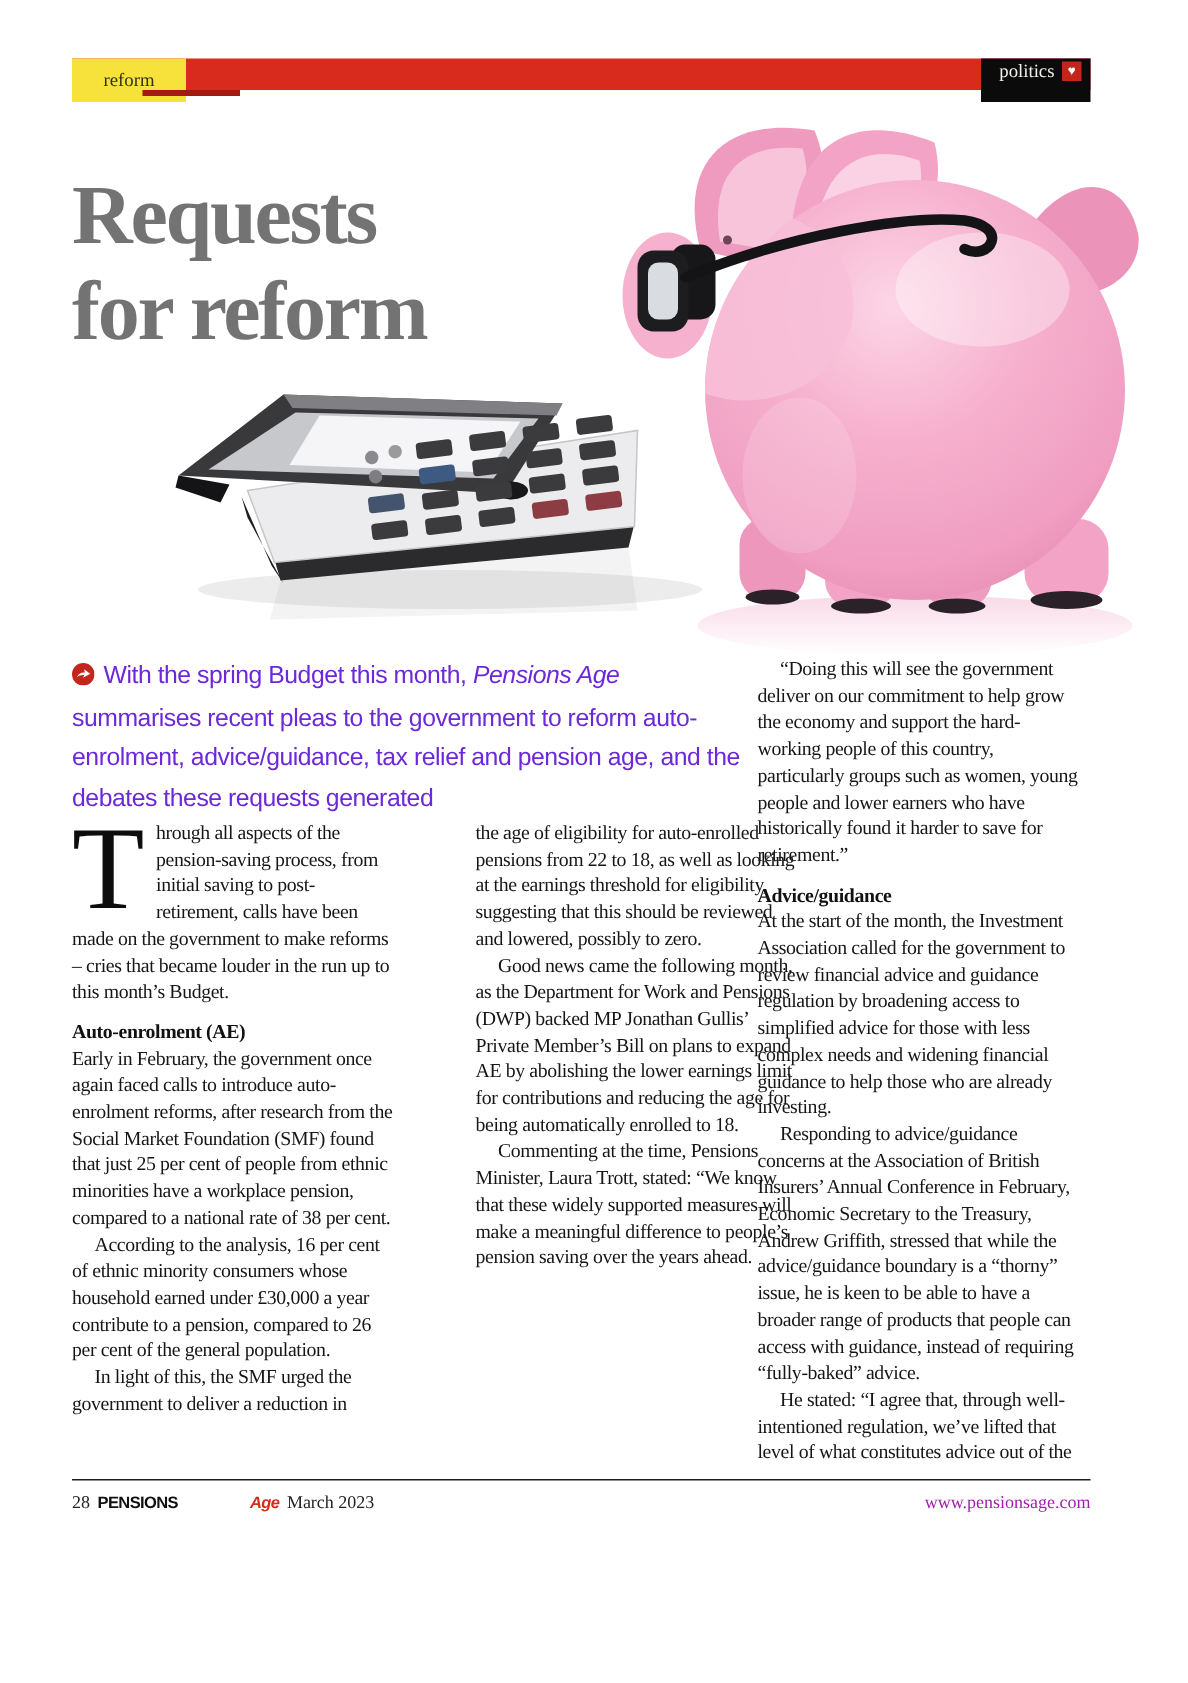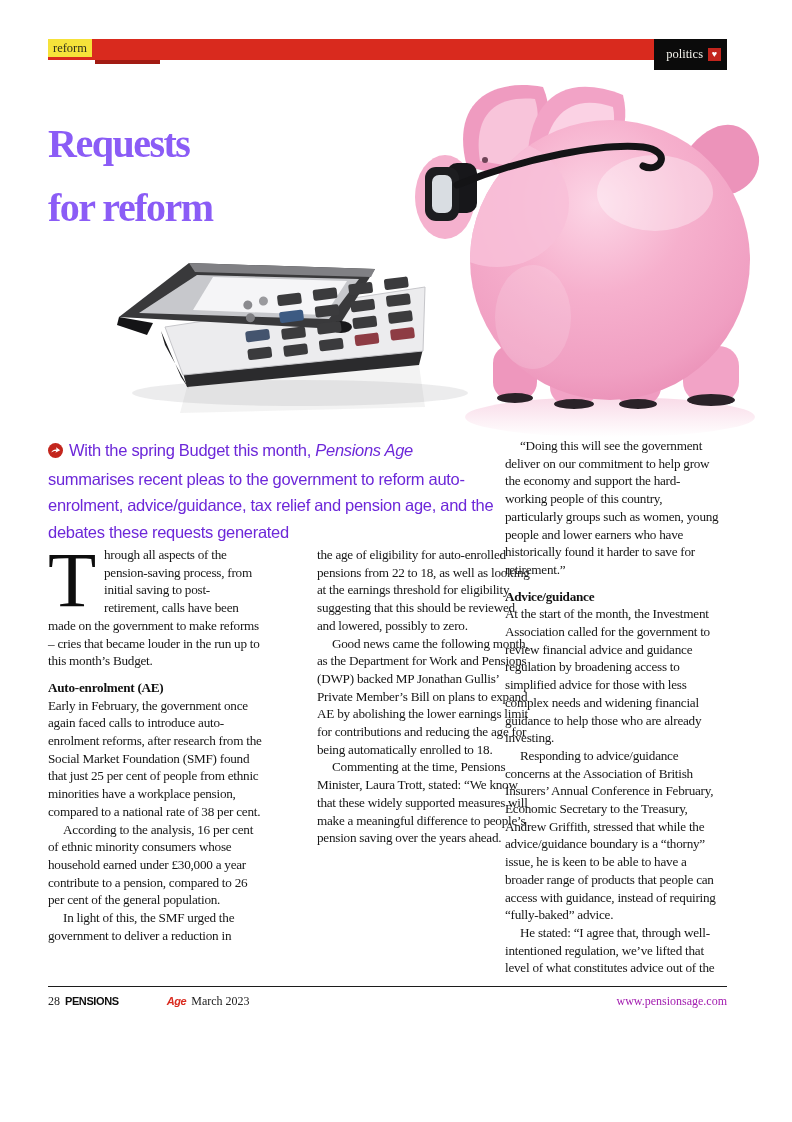--- a/index.html
+++ b/index.html
@@ -1,31 +1,31 @@
 <!DOCTYPE html>
 <html><head>
 <meta charset="utf-8">
 <style>
   html,body{margin:0;padding:0;background:#ffffff;}
   .page{position:relative;width:792px;height:1122px;background:#ffffff;overflow:hidden;
         font-family:"Liberation Serif","DejaVu Serif",serif;color:#141414;}
 
   
   .topbar{position:absolute;left:48px;top:39px;width:679px;height:21px;background:#d92a1e;}
-  .tab-reform{position:absolute;left:0;top:0;height:18px;background:#f6e23a;color:#30301c;
-              font-size:12.5px;display:flex;align-items:center;padding:0 5px;}
-  .tab-politics{position:absolute;right:0;top:0;height:31px;background:#0b0b0b;color:#f3f2ec;
-              font-size:12.5px;display:flex;align-items:center;padding:0 6px 0 12px;}
+  .tab-reform{position:absolute;left:0;top:0;height:29px;background:#f6e23a;color:#30301c;
+              font-size:12.5px;display:flex;align-items:center;padding:0 21px;}
+  .tab-politics{position:absolute;right:0;top:0;height:16px;background:#0b0b0b;color:#f3f2ec;
+              font-size:12.5px;display:flex;align-items:center;padding:0 6px 13px 12px;}
   .heart-box{display:inline-flex;align-items:center;justify-content:center;width:13px;height:13px;
              background:#c3251d;color:#ffffff;font-size:9px;margin-left:5px;line-height:1;}
   .red-accent{position:absolute;left:95px;top:60px;width:65px;height:4px;background:#a21b13;}
 
   
   .headline{position:absolute;left:48px;top:112px;margin:0;font-weight:700;
-            font-size:40px;line-height:64px;letter-spacing:-1.5px;color:#8b5cf6;}
+            font-size:56px;line-height:64px;letter-spacing:-1.5px;color:#737373;}
 
   
   .hero{position:absolute;left:95px;top:65px;width:675px;height:372px;}
 
   
   .standfirst{position:absolute;left:48px;top:437px;width:446px;
               font-family:"Liberation Sans","DejaVu Sans",sans-serif;font-weight:400;
               font-size:16.5px;line-height:26.5px;letter-spacing:-0.3px;color:#6d28d9;}
   .standfirst .sf-i{font-style:italic;}
   .sf-arrow{display:inline-block;vertical-align:-2px;margin-right:6px;}

